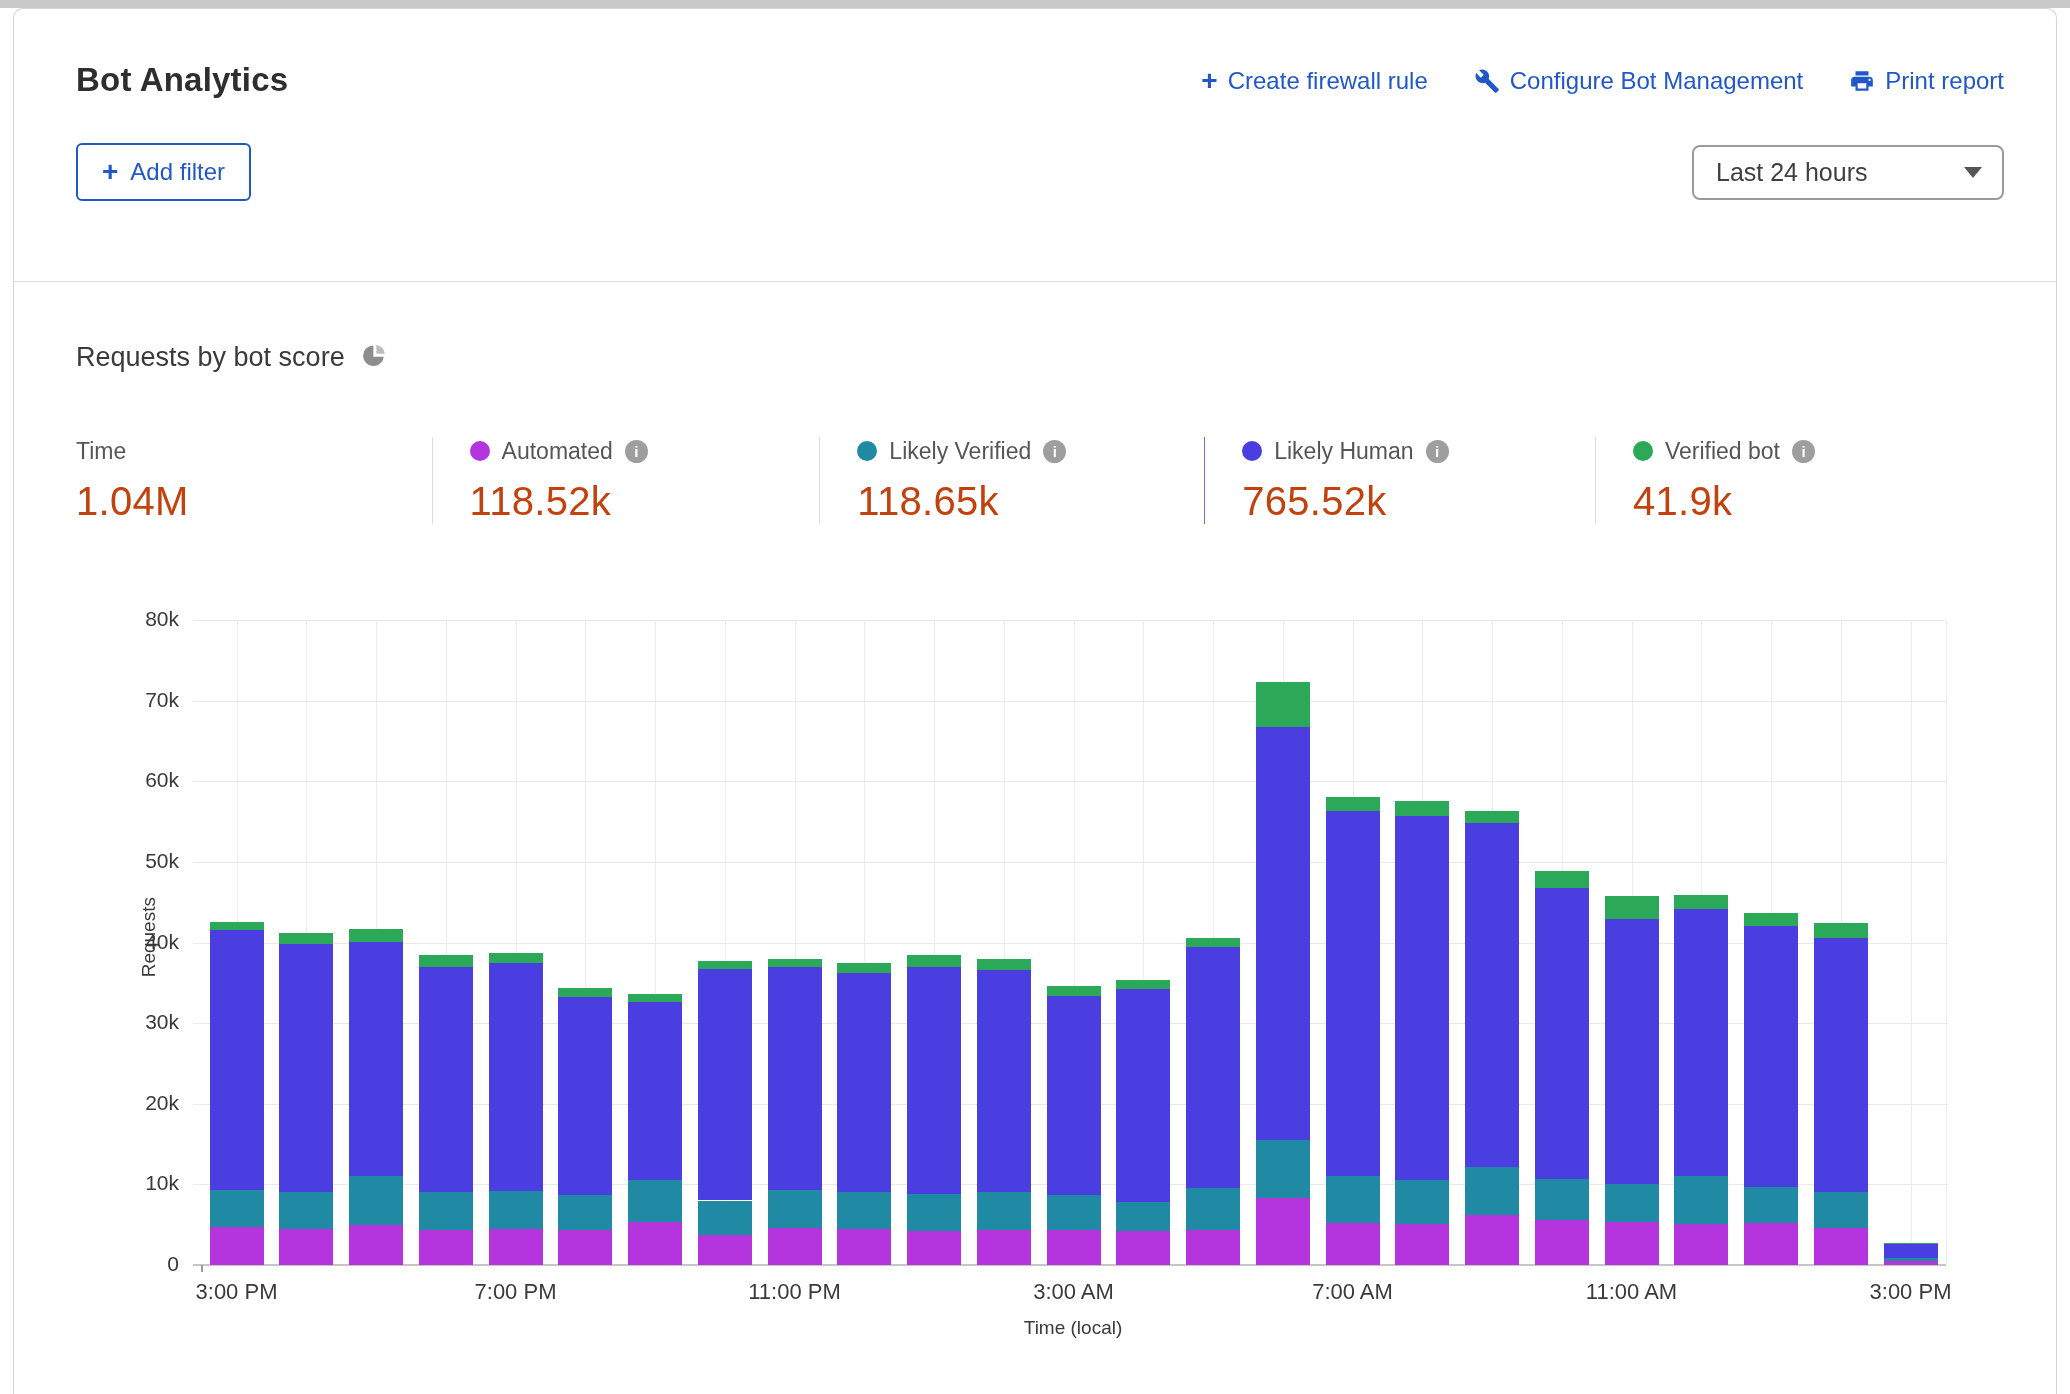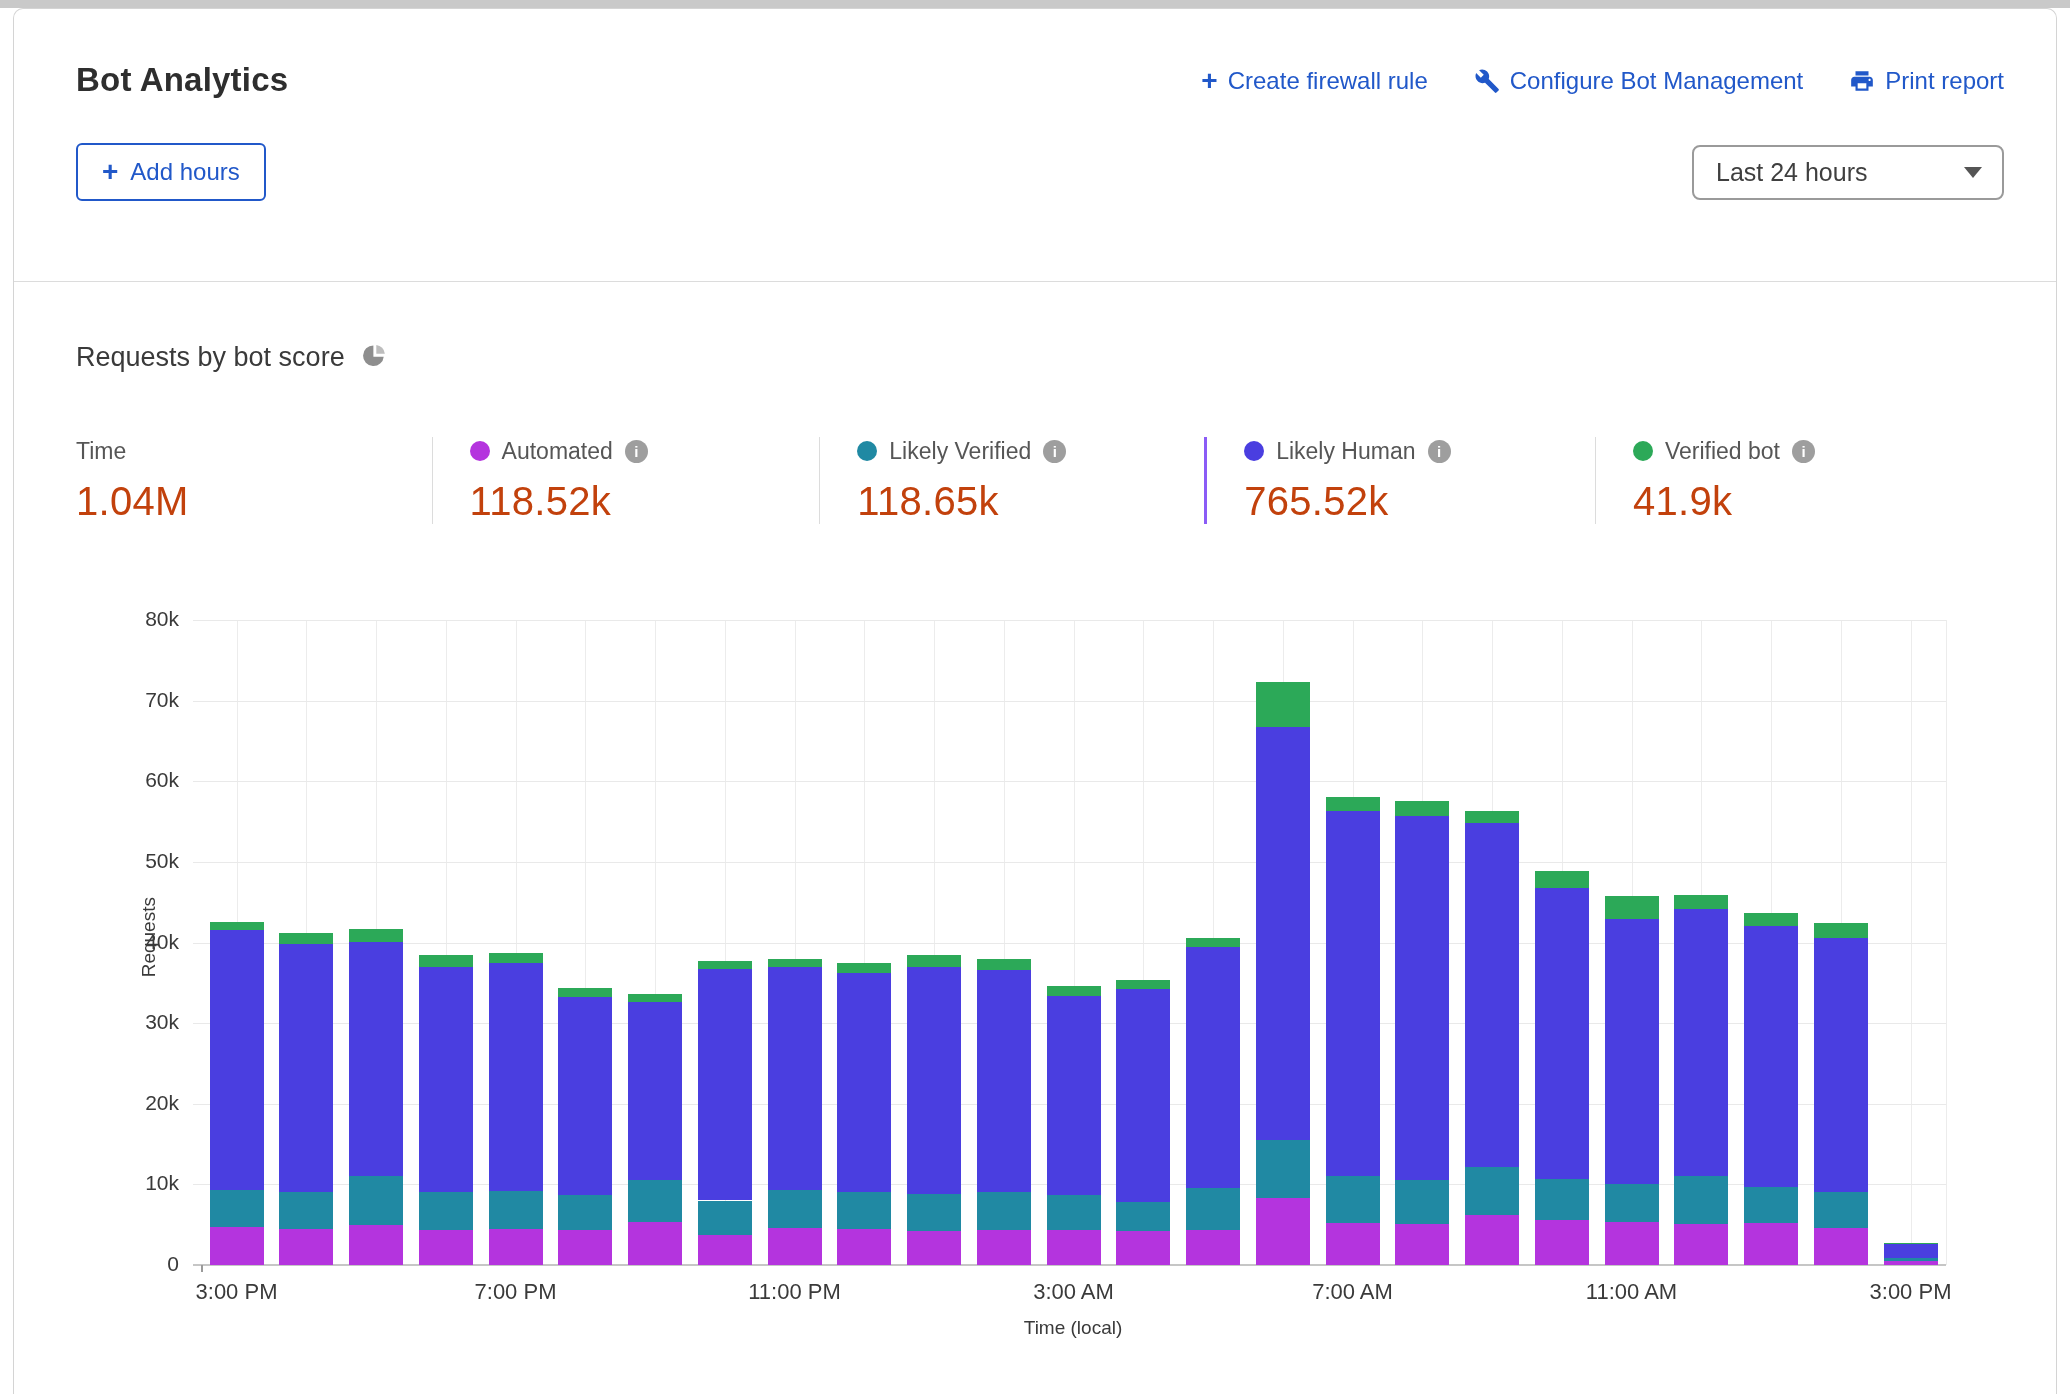--- a/index.html
+++ b/index.html
@@ -30,21 +30,21 @@
   .caret{width:0;height:0;border-left:9px solid transparent;border-right:9px solid transparent;
     border-top:11px solid #555;}
   .section{padding:0 52px 0 62px;}
   .section-title-row{display:flex;align-items:center;gap:16px;margin-top:60px;}
   .section-title{font-size:27px;font-weight:normal;color:#3a3a3a;}
   .stats{display:flex;margin-top:64px;}
   .stat-col{box-sizing:border-box;}
   .stat-col.w1{width:366px;}
   .stat-col.w2{width:398px;border-left:1px solid #dcdcdc;padding-left:37px;}
   .stat-col.w3{width:395px;border-left:1px solid #dcdcdc;padding-left:37px;}
-  .stat-col.w4{width:401px;border-left:3px solid #8b5cf6;padding-left:37px;}
+  .stat-col.w4{width:401px;border-left:1px solid #8b5cf6;padding-left:37px;}
   .stat-col.w5{width:420px;border-left:1px solid #dcdcdc;padding-left:37px;}
   .stat-label-row{display:flex;align-items:center;gap:12px;font-size:23px;color:#565656;height:28px;}
   .stat-dot{width:20px;height:20px;border-radius:50%;flex:0 0 auto;}
   .info-icon{width:23px;height:23px;border-radius:50%;background:#9e9e9e;color:#fff;font-size:15px;
     font-weight:bold;display:flex;align-items:center;justify-content:center;flex:0 0 auto;cursor:pointer;}
   .stat-value{font-size:40px;font-weight:normal;color:#c2410c;margin-top:14px;letter-spacing:.3px;}
   .chart-container{position:relative;height:745px;margin-top:40px;}
   .plot{position:absolute;left:125px;top:56px;width:1745px;height:645px;}
   .hgrid{position:absolute;height:1px;background:#e9e9e9;}
   .hgrid.axis0{background:#c6c6c6;height:2px;}
@@ -87,21 +87,21 @@
                 <path d="M19 8H5c-1.7 0-3 1.3-3 3v6h4v4h12v-4h4v-6c0-1.7-1.3-3-3-3zm-3 11H8v-5h8v5zm3-7c-.6 0-1-.4-1-1s.4-1 1-1 1 .4 1 1-.4 1-1 1zm-1-9H6v4h12V3z"></path>
               </svg>
           </span>
           <span>Print report</span>
         </div>
       </div>
     </div>
     <div class="filter-row">
       <button class="add-filter-btn">
         <span class="plus-glyph">+</span>
-        <span>Add hours</span>
+        <span>Add filter</span>
       </button>
       <div class="time-range">
         <span>Last 24 hours</span>
         <span class="caret"></span>
       </div>
     </div>
   </div>
 
   <div class="section">
     <div class="section-title-row">

